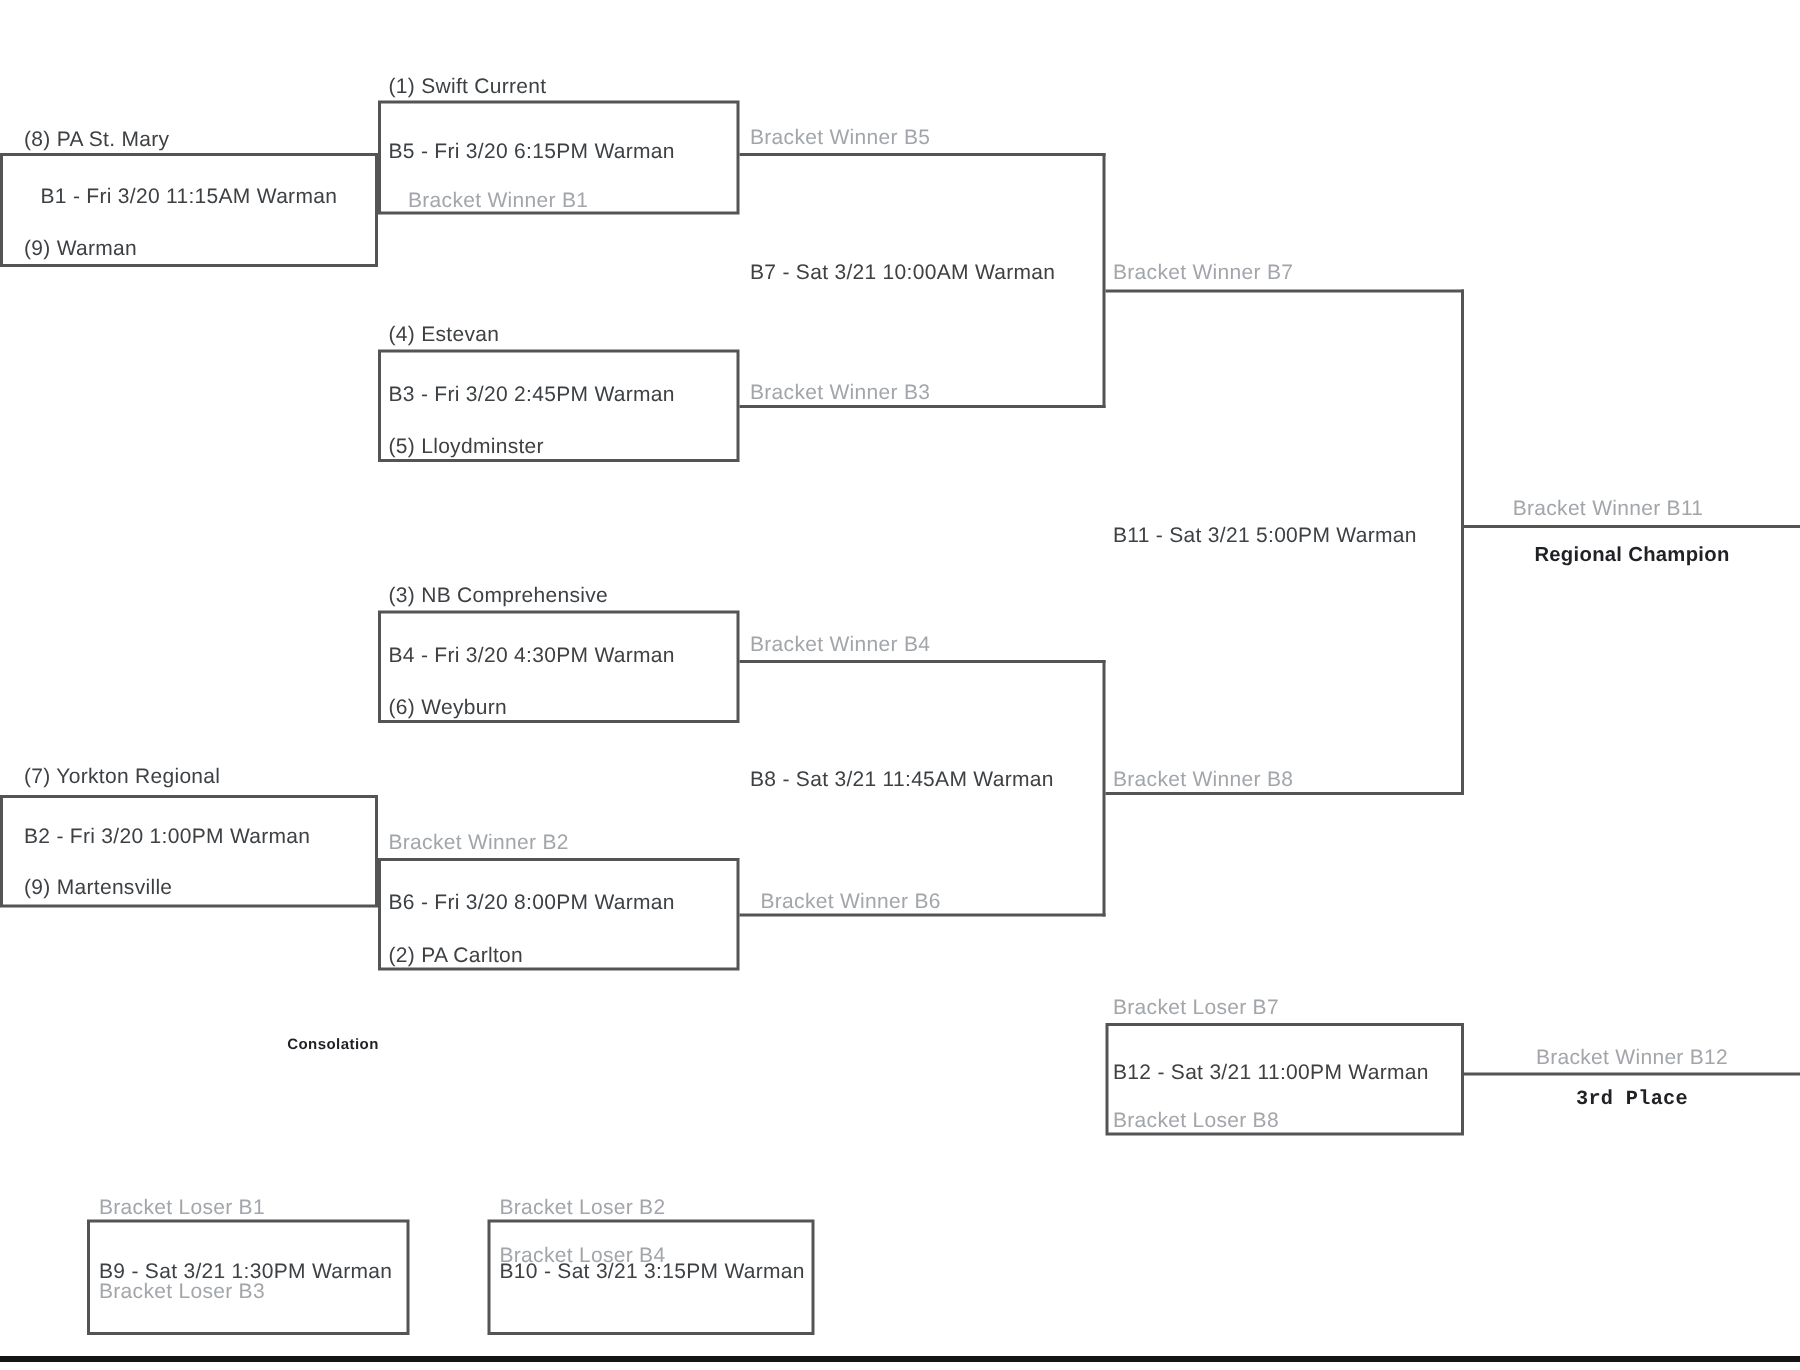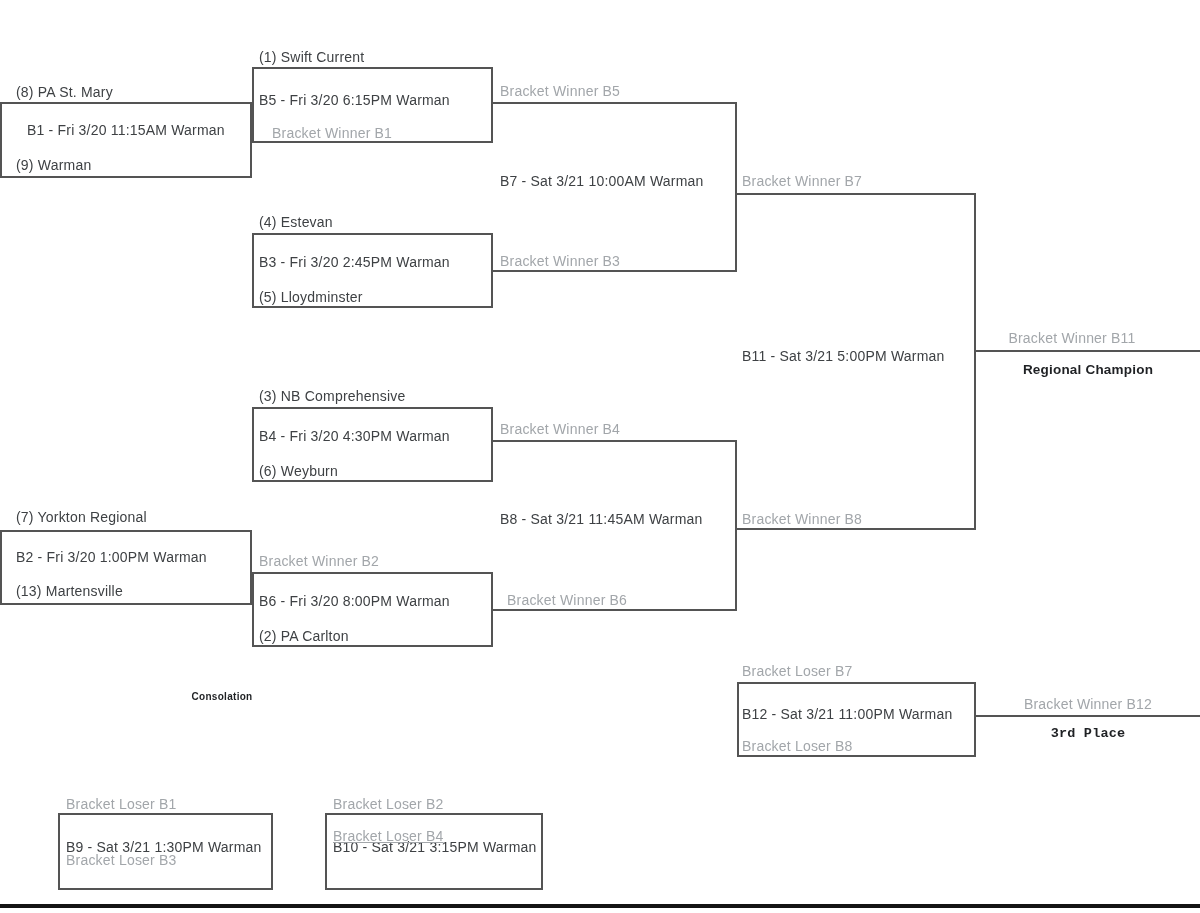--- a/index.html
+++ b/index.html
@@ -69,21 +69,21 @@
   <div class="hline" style="left:974px;top:715px;width:226px;"></div>
 
   <div class="bottombar"></div>
 
   <div class="lbl team" style="left:16px;top:84px;">(8) PA St. Mary</div>
   <div class="lbl game" style="left:27px;top:122px;">B1 - Fri 3/20 11:15AM Warman</div>
   <div class="lbl team" style="left:16px;top:157px;">(9) Warman</div>
 
   <div class="lbl team" style="left:16px;top:509px;">(7) Yorkton Regional</div>
   <div class="lbl game" style="left:16px;top:549px;">B2 - Fri 3/20 1:00PM Warman</div>
-  <div class="lbl team" style="left:16px;top:583px;">(13) Martensville</div>
+  <div class="lbl team" style="left:16px;top:583px;">(9) Martensville</div>
 
   <div class="lbl team" style="left:259px;top:49px;">(1) Swift Current</div>
   <div class="lbl game" style="left:259px;top:92px;">B5 - Fri 3/20 6:15PM Warman</div>
   <div class="lbl ph" style="left:241px;top:125px;margin-left:31px;">Bracket Winner B1</div>
 
   <div class="lbl team" style="left:259px;top:214px;">(4) Estevan</div>
   <div class="lbl game" style="left:259px;top:254px;">B3 - Fri 3/20 2:45PM Warman</div>
   <div class="lbl team" style="left:259px;top:289px;">(5) Lloydminster</div>
 
   <div class="lbl team" style="left:259px;top:388px;">(3) NB Comprehensive</div>
@@ -115,15 +115,15 @@
   <div class="lbl result centered" style="left:976px;top:725px;width:224px;font-family:Liberation Mono, monospace;">3rd Place</div>
 
   <div class="lbl heading centered" style="left:148px;top:688px;width:148px;">Consolation</div>
 
   <div class="lbl ph" style="left:66px;top:796px;">Bracket Loser B1</div>
   <div class="lbl game" style="left:66px;top:839px;">B9 - Sat 3/21 1:30PM Warman</div>
   <div class="lbl ph" style="left:66px;top:852px;">Bracket Loser B3</div>
 
   <div class="lbl ph" style="left:333px;top:796px;">Bracket Loser B2</div>
   <div class="lbl game" style="left:333px;top:839px;">B10 - Sat 3/21 3:15PM Warman</div>
-  <div class="lbl ph" style="left:333px;top:828px;text-decoration:underline;">Bracket Loser B4</div>
+  <div class="lbl ph" style="left:333px;top:828px;">Bracket Loser B4</div>
 
 </div>
 
 </body></html>

